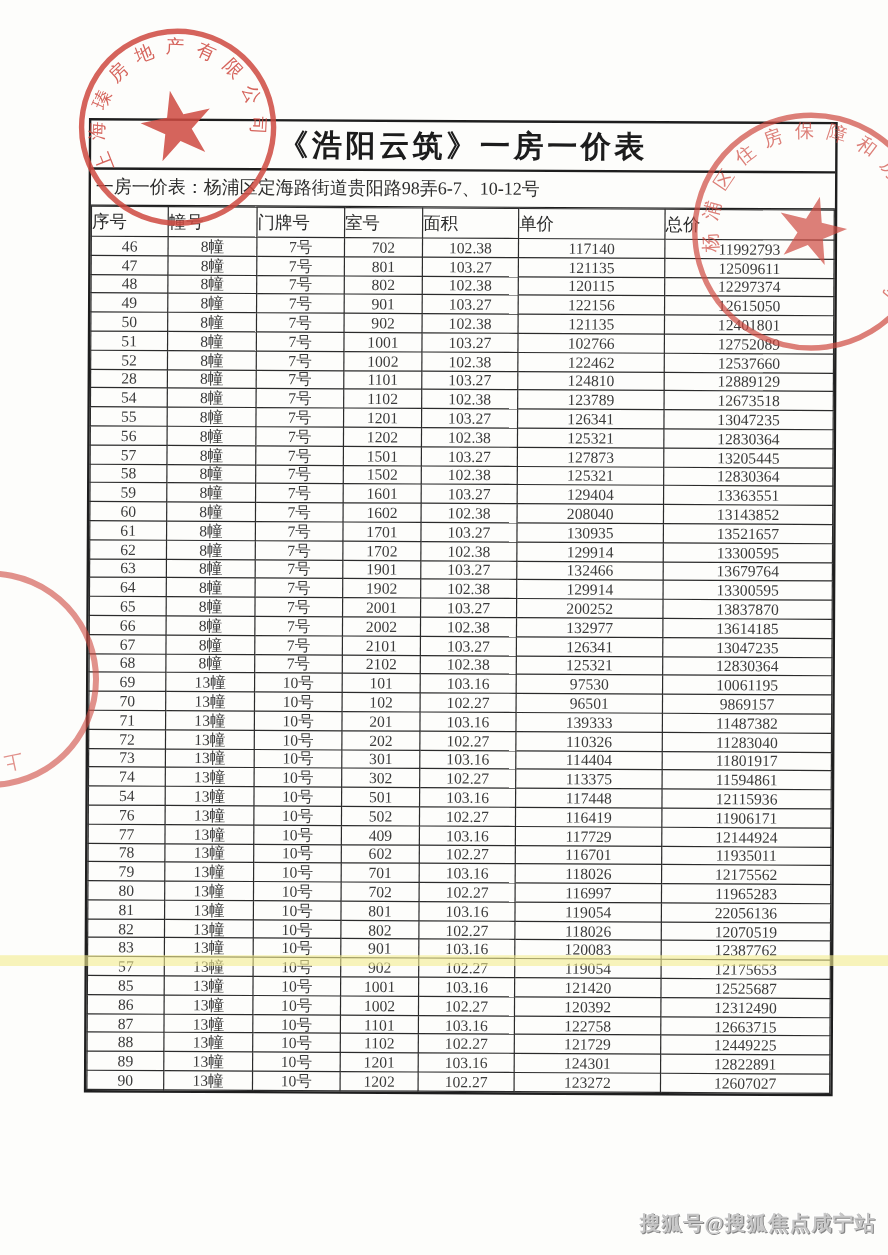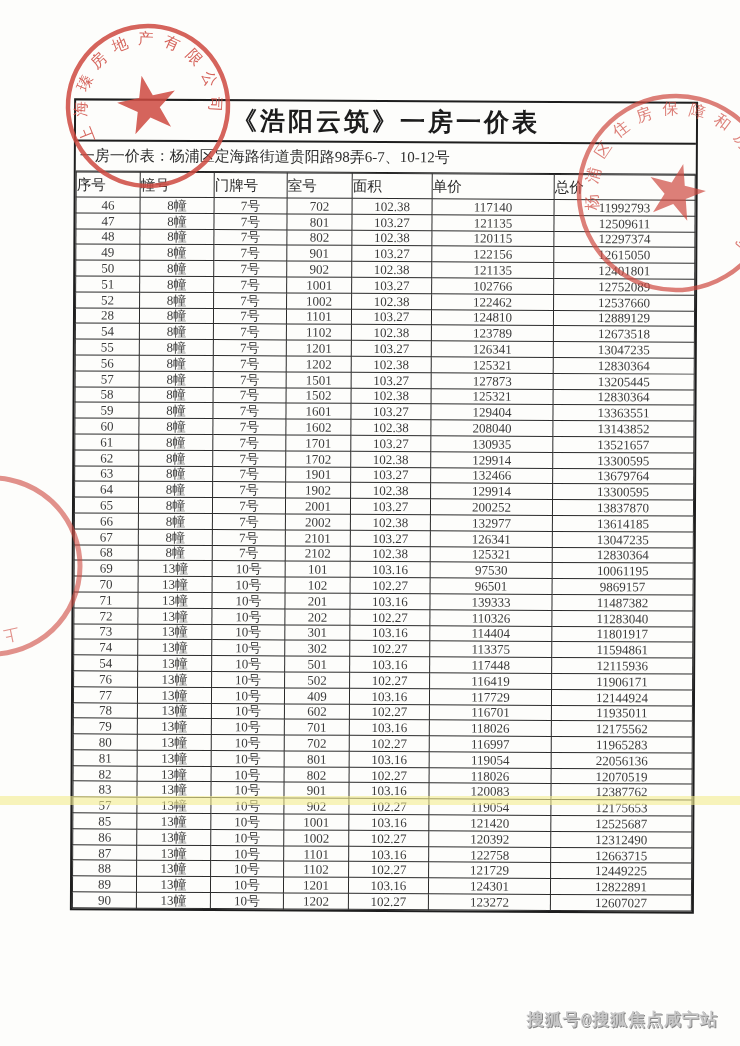--- a/index.html
+++ b/index.html
@@ -39,25 +39,25 @@
   .stamps {
     position:absolute; left:0; top:0;
     pointer-events:none;
   }
   .stamp-text { font-family:"Liberation Serif","DejaVu Serif",serif; }
   .hl-band {
     position:absolute; left:0; top:796px; width:740px; height:9px;
     background:#f3ec8f; opacity:0.6;
   }
   .watermark {
-    position:absolute; right:22px; top:1008px;
+    position:absolute; right:10px; top:1008px;
     font-size:17px; font-weight:bold; letter-spacing:1px;
     color:#c7c7c7;
     text-shadow:1px 1px 0 #878787, -1px -1px 0 #ffffff;
-    font-family:Liberation Mono, monospace;
+    font-family:Liberation Serif, serif;
   }
 </style>
 </head>
 <body>
 
 <div class="doc">
   <div class="title-row">《浩阳云筑》一房一价表</div>
   <div class="location-row">
     <span>一房一价表：</span>
     <span>杨浦区定海路街道贵阳路98弄6-7、10-12号</span>

